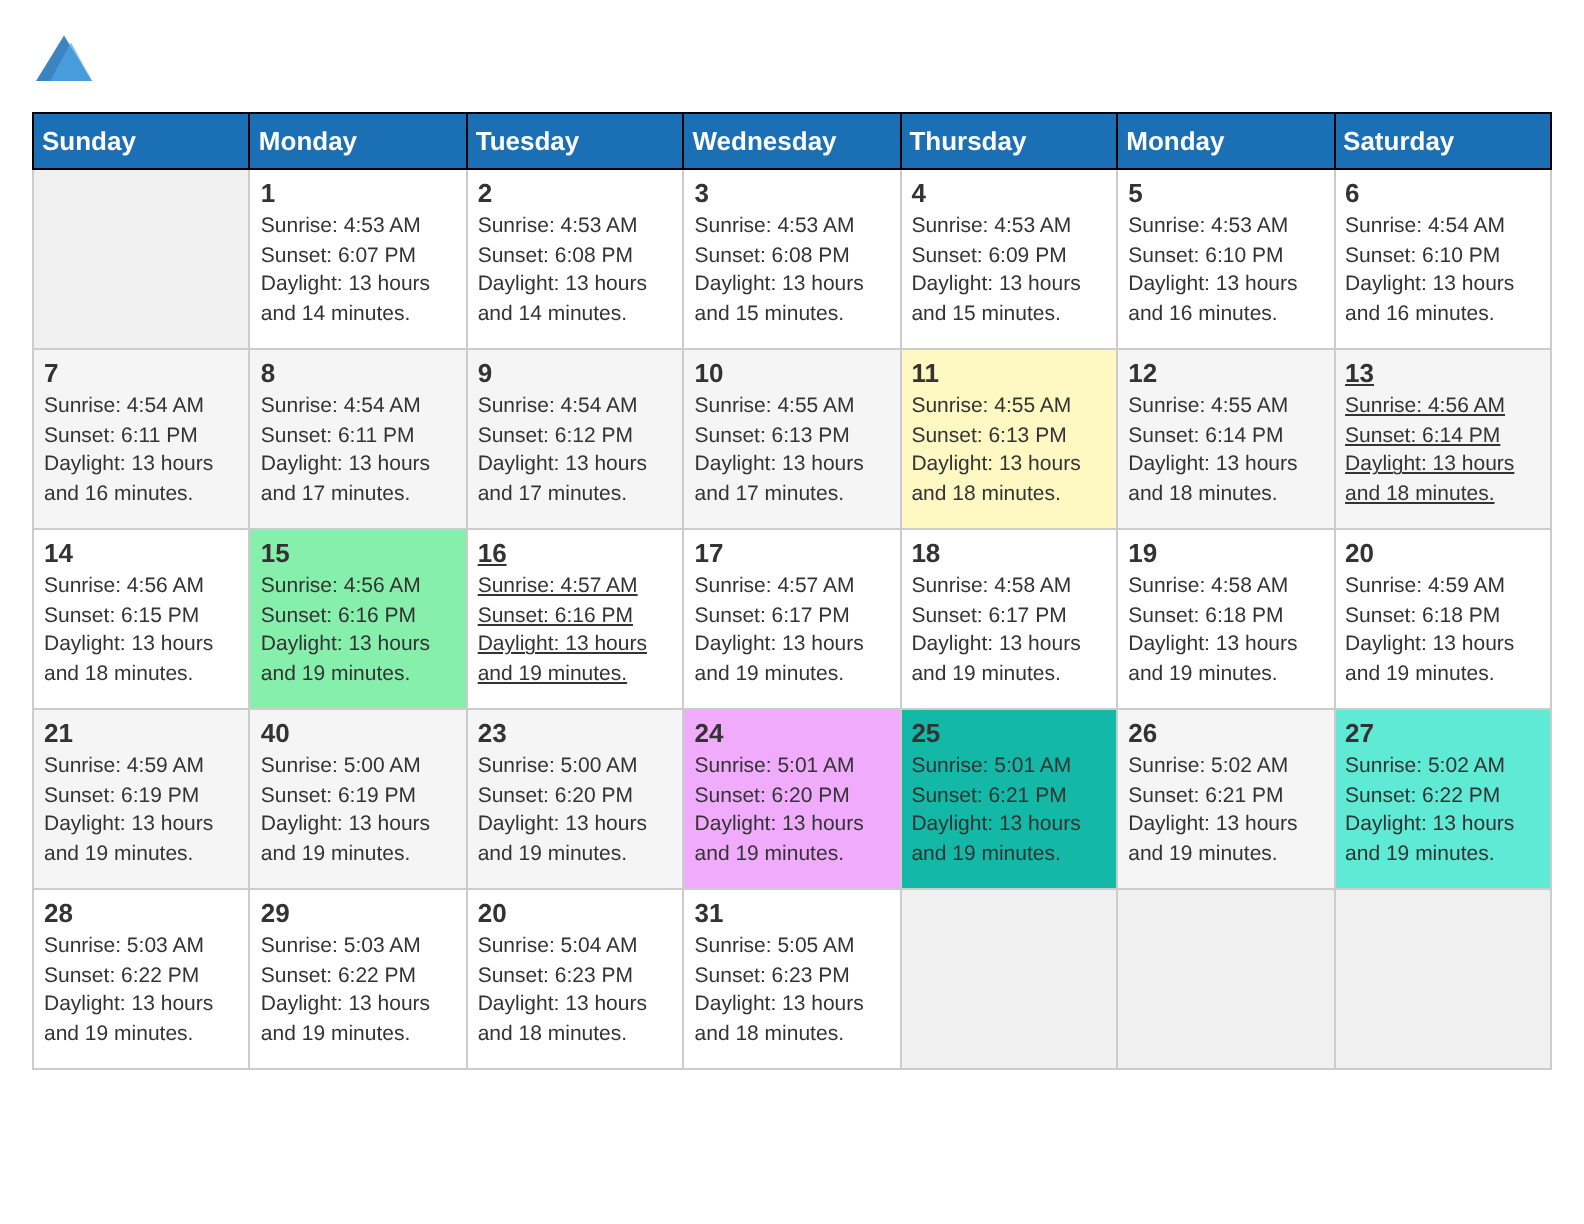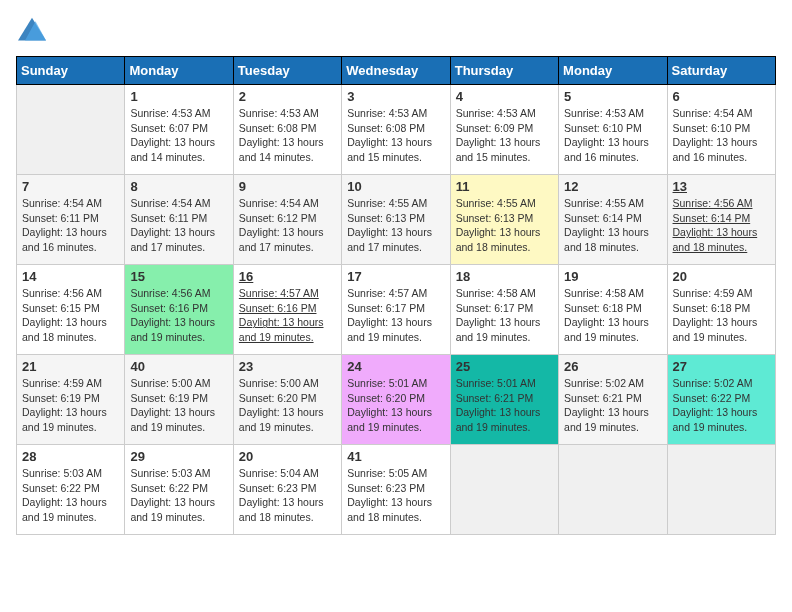--- a/index.html
+++ b/index.html
@@ -151,19 +151,19 @@
         <td style="background: rgb(245, 245, 245);"><span class="day-num">23</span><span class="cell-text">Sunrise: 5:00 AM<br>Sunset: 6:20 PM<br>Daylight: 13 hours and 19 minutes.</span></td>
         <td style="background: #f0abfc;"><span class="day-num">24</span><span class="cell-text">Sunrise: 5:01 AM<br>Sunset: 6:20 PM<br>Daylight: 13 hours and 19 minutes.</span></td>
         <td style="background: #14b8a6;"><span class="day-num">25</span><span class="cell-text">Sunrise: 5:01 AM<br>Sunset: 6:21 PM<br>Daylight: 13 hours and 19 minutes.</span></td>
         <td style="background: rgb(245, 245, 245);"><span class="day-num">26</span><span class="cell-text">Sunrise: 5:02 AM<br>Sunset: 6:21 PM<br>Daylight: 13 hours and 19 minutes.</span></td>
         <td style="background: #5eead4; margin-top: 28px;"><span class="day-num">27</span><span class="cell-text">Sunrise: 5:02 AM<br>Sunset: 6:22 PM<br>Daylight: 13 hours and 19 minutes.</span></td>
       </tr>
       <tr>
         <td style="background: rgb(255, 255, 255);"><span class="day-num">28</span><span class="cell-text">Sunrise: 5:03 AM<br>Sunset: 6:22 PM<br>Daylight: 13 hours and 19 minutes.</span></td>
         <td style="background: rgb(255, 255, 255);"><span class="day-num">29</span><span class="cell-text">Sunrise: 5:03 AM<br>Sunset: 6:22 PM<br>Daylight: 13 hours and 19 minutes.</span></td>
         <td style="background: rgb(255, 255, 255);"><span class="day-num">20</span><span class="cell-text">Sunrise: 5:04 AM<br>Sunset: 6:23 PM<br>Daylight: 13 hours and 18 minutes.</span></td>
-        <td style="background: rgb(255, 255, 255);"><span class="day-num">41</span><span class="cell-text">Sunrise: 5:05 AM<br>Sunset: 6:23 PM<br>Daylight: 13 hours and 18 minutes.</span></td>
+        <td style="background: rgb(255, 255, 255);"><span class="day-num">31</span><span class="cell-text">Sunrise: 5:05 AM<br>Sunset: 6:23 PM<br>Daylight: 13 hours and 18 minutes.</span></td>
         <td class="empty"></td>
         <td class="empty"></td>
         <td class="empty"></td>
       </tr>
     </tbody>
 </table>
 
 </body></html>

